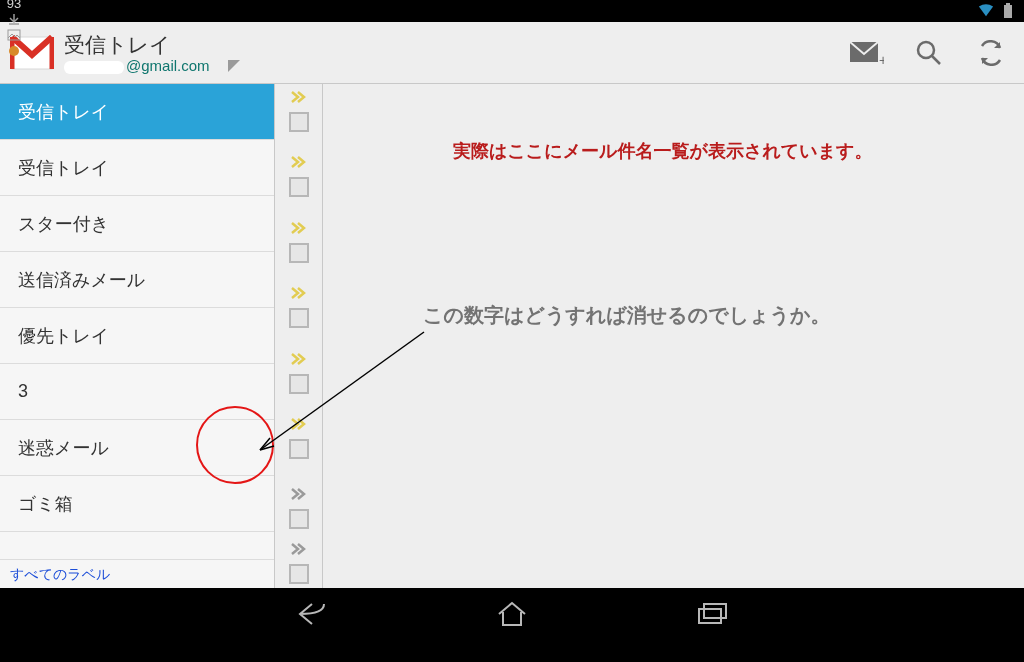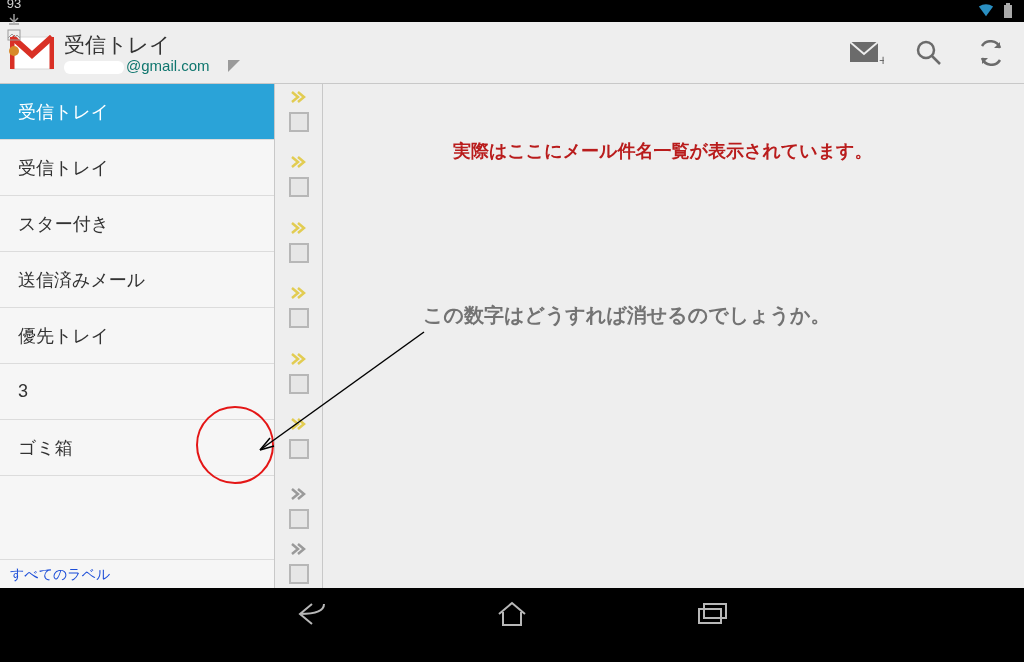--- a/index.html
+++ b/index.html
@@ -160,20 +160,23 @@
           <div class="folder">
             <span>送信済みメール</span>
           </div>
           <div class="folder">
             <span>優先トレイ</span>
           </div>
           <div class="folder">
             <span class="count">3</span>
           </div>
           <div class="folder">
+            <span>迷惑メール</span>
+          </div>
+          <div class="folder">
             <span>ゴミ箱</span>
           </div>
         </div>
       <div class="labels-header">すべてのラベル</div>
     </div>
 
     <div class="liststrip" id="liststrip">
         <div class="lrow">
           <div class="chevy yellowchev">
             <svg width="18" height="14" viewBox="0 0 18 14">

